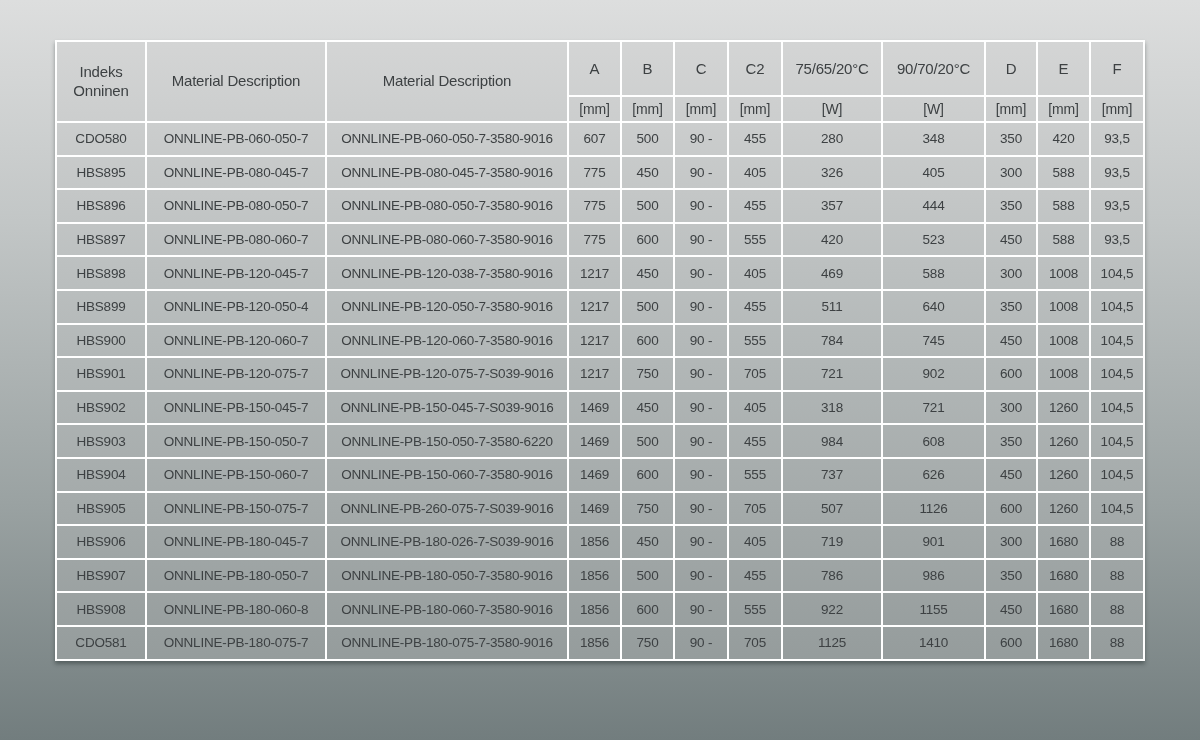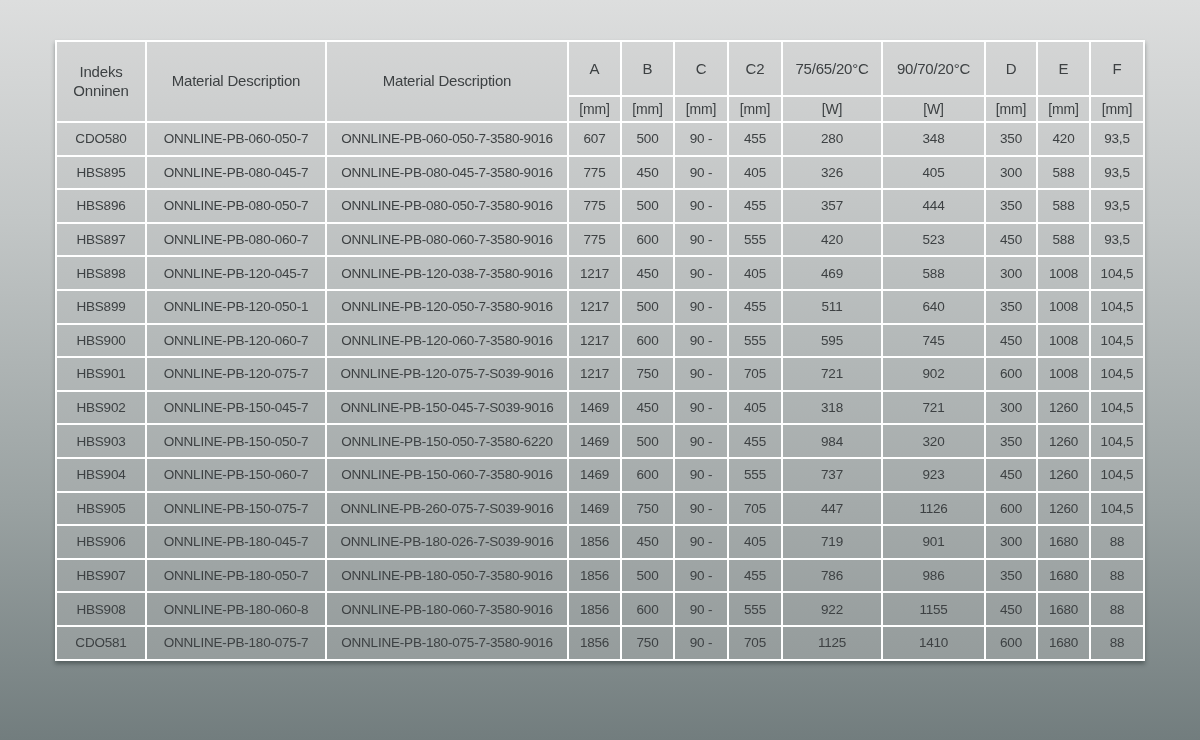--- a/index.html
+++ b/index.html
@@ -153,41 +153,41 @@
           <td>90 -</td>
           <td>405</td>
           <td>469</td>
           <td>588</td>
           <td>300</td>
           <td>1008</td>
           <td>104,5</td>
         </tr>
         <tr>
           <td>HBS899</td>
-          <td>ONNLINE-PB-120-050-1</td>
+          <td>ONNLINE-PB-120-050-4</td>
           <td>ONNLINE-PB-120-050-7-3580-9016</td>
           <td>1217</td>
           <td>500</td>
           <td>90 -</td>
           <td>455</td>
           <td>511</td>
           <td>640</td>
           <td>350</td>
           <td>1008</td>
           <td>104,5</td>
         </tr>
         <tr>
           <td>HBS900</td>
           <td>ONNLINE-PB-120-060-7</td>
           <td>ONNLINE-PB-120-060-7-3580-9016</td>
           <td>1217</td>
           <td>600</td>
           <td>90 -</td>
           <td>555</td>
-          <td>595</td>
+          <td>784</td>
           <td>745</td>
           <td>450</td>
           <td>1008</td>
           <td>104,5</td>
         </tr>
         <tr>
           <td>HBS901</td>
           <td>ONNLINE-PB-120-075-7</td>
           <td>ONNLINE-PB-120-075-7-S039-9016</td>
           <td>1217</td>
@@ -216,48 +216,48 @@
         </tr>
         <tr>
           <td>HBS903</td>
           <td>ONNLINE-PB-150-050-7</td>
           <td>ONNLINE-PB-150-050-7-3580-6220</td>
           <td>1469</td>
           <td>500</td>
           <td>90 -</td>
           <td>455</td>
           <td>984</td>
-          <td>320</td>
+          <td>608</td>
           <td>350</td>
           <td>1260</td>
           <td>104,5</td>
         </tr>
         <tr>
           <td>HBS904</td>
           <td>ONNLINE-PB-150-060-7</td>
           <td>ONNLINE-PB-150-060-7-3580-9016</td>
           <td>1469</td>
           <td>600</td>
           <td>90 -</td>
           <td>555</td>
           <td>737</td>
-          <td>923</td>
+          <td>626</td>
           <td>450</td>
           <td>1260</td>
           <td>104,5</td>
         </tr>
         <tr>
           <td>HBS905</td>
           <td>ONNLINE-PB-150-075-7</td>
           <td>ONNLINE-PB-260-075-7-S039-9016</td>
           <td>1469</td>
           <td>750</td>
           <td>90 -</td>
           <td>705</td>
-          <td>447</td>
+          <td>507</td>
           <td>1126</td>
           <td>600</td>
           <td>1260</td>
           <td>104,5</td>
         </tr>
         <tr>
           <td>HBS906</td>
           <td>ONNLINE-PB-180-045-7</td>
           <td>ONNLINE-PB-180-026-7-S039-9016</td>
           <td>1856</td>

